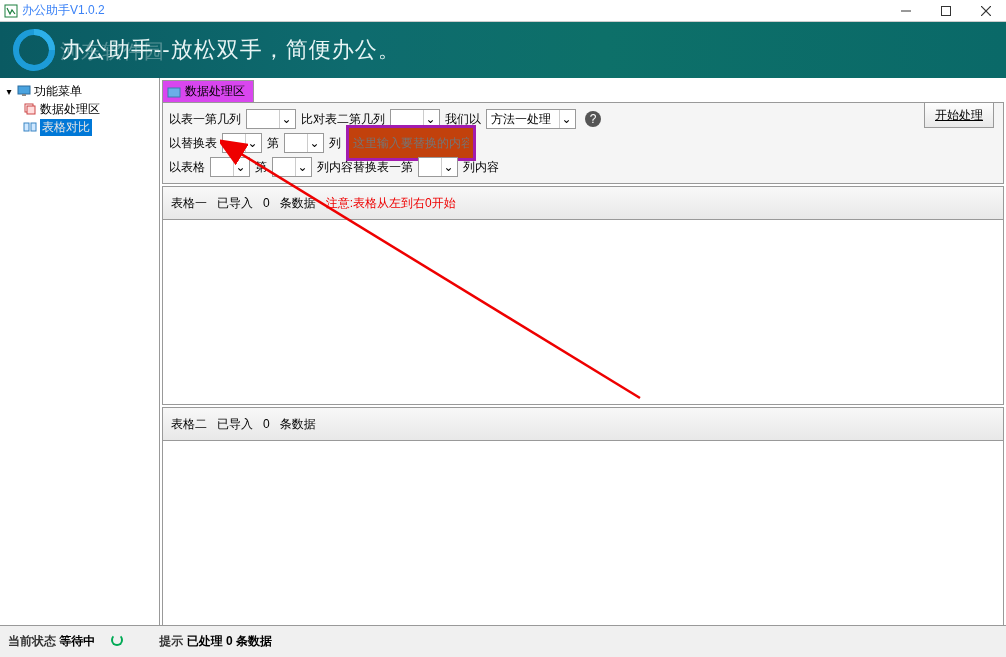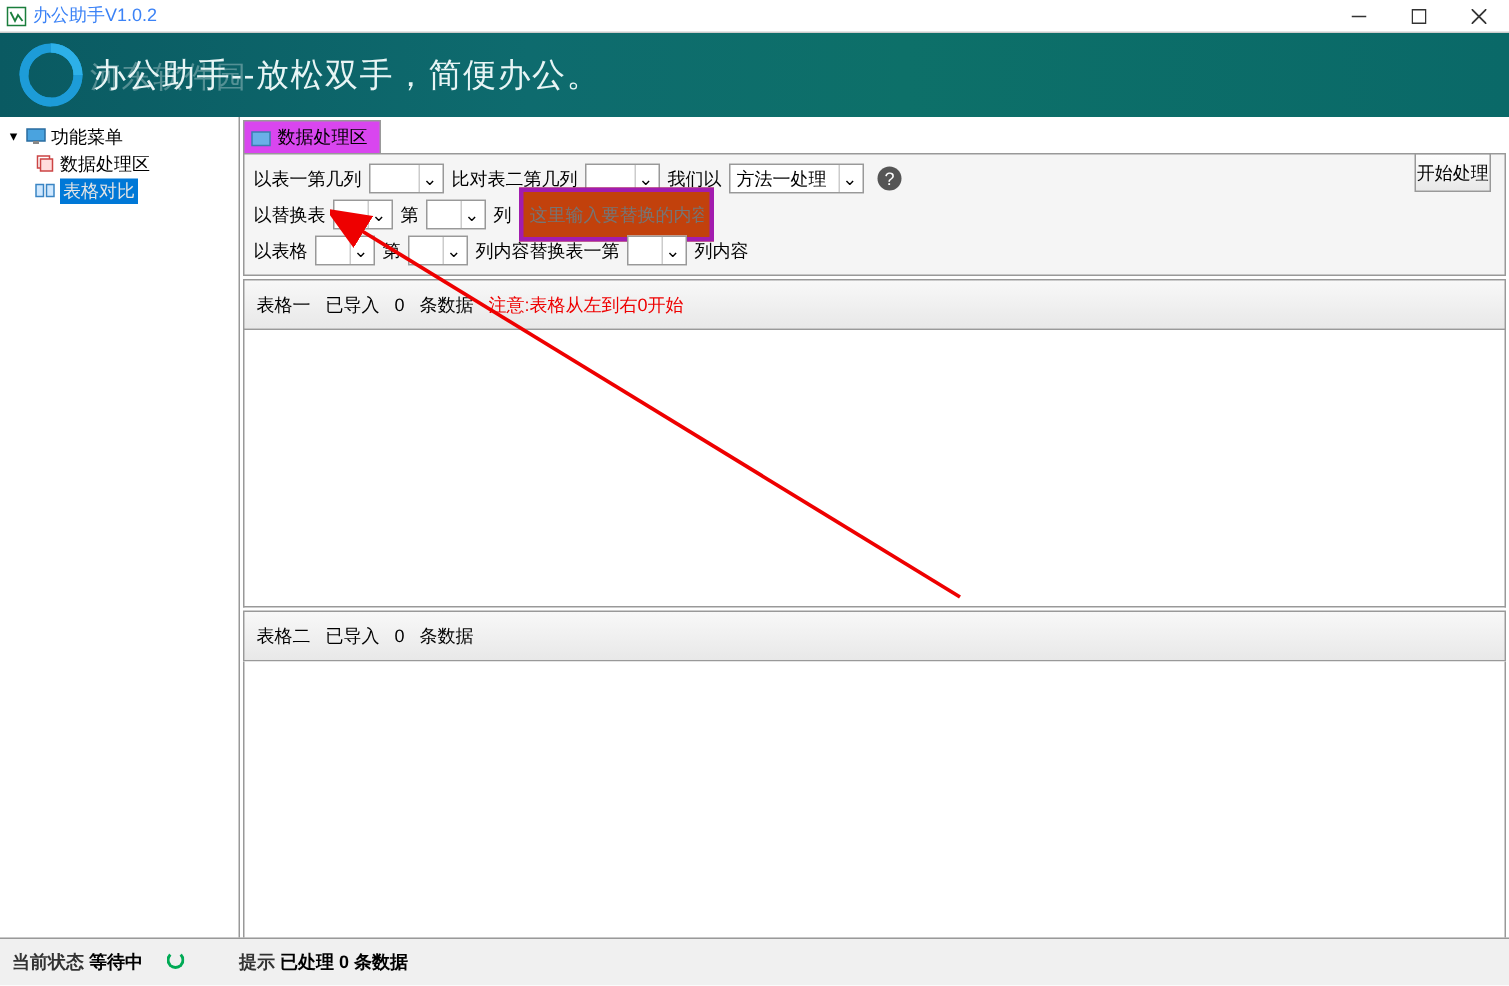--- a/index.html
+++ b/index.html
@@ -33,21 +33,21 @@
     .toolbar-row { display: flex; align-items: center; height: 24px; gap: 5px; flex-wrap: nowrap; white-space: nowrap; }
     .toolbar-row span { font-size: 12px; }
     .combo { border: 1px solid #999; background: #fff; height: 20px; display: inline-flex; align-items: center; padding: 0 2px; }
     .combo-value { min-width: 30px; padding: 0 2px; }
     .combo-arrow { width: 14px; display: flex; align-items: center; justify-content: center; border-left: 1px solid #ccc; height: 100%; }
     .combo.wide .combo-value { min-width: 70px; }
     .combo.narrow .combo-value { min-width: 20px; }
     .text-input { border: 3px solid #a21caf; background: #c2410c; height: 36px; padding: 0 4px; width: 130px; }
     .help-icon { width: 16px; height: 16px; background: #555; color: #fff; border-radius: 50%; display: inline-flex; align-items: center; justify-content: center; font-size: 11px; margin-left: 4px; }
     
-    .process-btn { position: absolute; right: 12px; top: 24px; width: 51px; height: 26px; background: linear-gradient(#fefefe, #e8e8e8); border: 1px solid #999; cursor: pointer; display: flex; align-items: center; justify-content: center; }
+    .process-btn { position: absolute; right: 12px; top: 24px; width: 70px; height: 26px; background: linear-gradient(#fefefe, #e8e8e8); border: 1px solid #999; cursor: pointer; display: flex; align-items: center; justify-content: center; text-decoration: underline; }
     
     .table-area { margin-top: 2px; }
     .table-header { background: linear-gradient(#f8f8f8, #e8e8e8); border: 1px solid #999; height: 20px; display: flex; align-items: center; padding: 16px 8px; gap: 10px; }
     .red-note { color: #e00; }
     .table-body { border: 1px solid #999; border-top: none; height: 185px; background: #fff; }
     .table-body.small { height: 200px; }
     
     .arrow-overlay { position: absolute; pointer-events: none; z-index: 100; }
     
     .statusbar { height: 32px; border-top: 1px solid #999; display: flex; align-items: center; padding: 0 4px; background: #f0f0f0; position: absolute; bottom: 0; left: 0; right: 0; font-weight: bold; }

